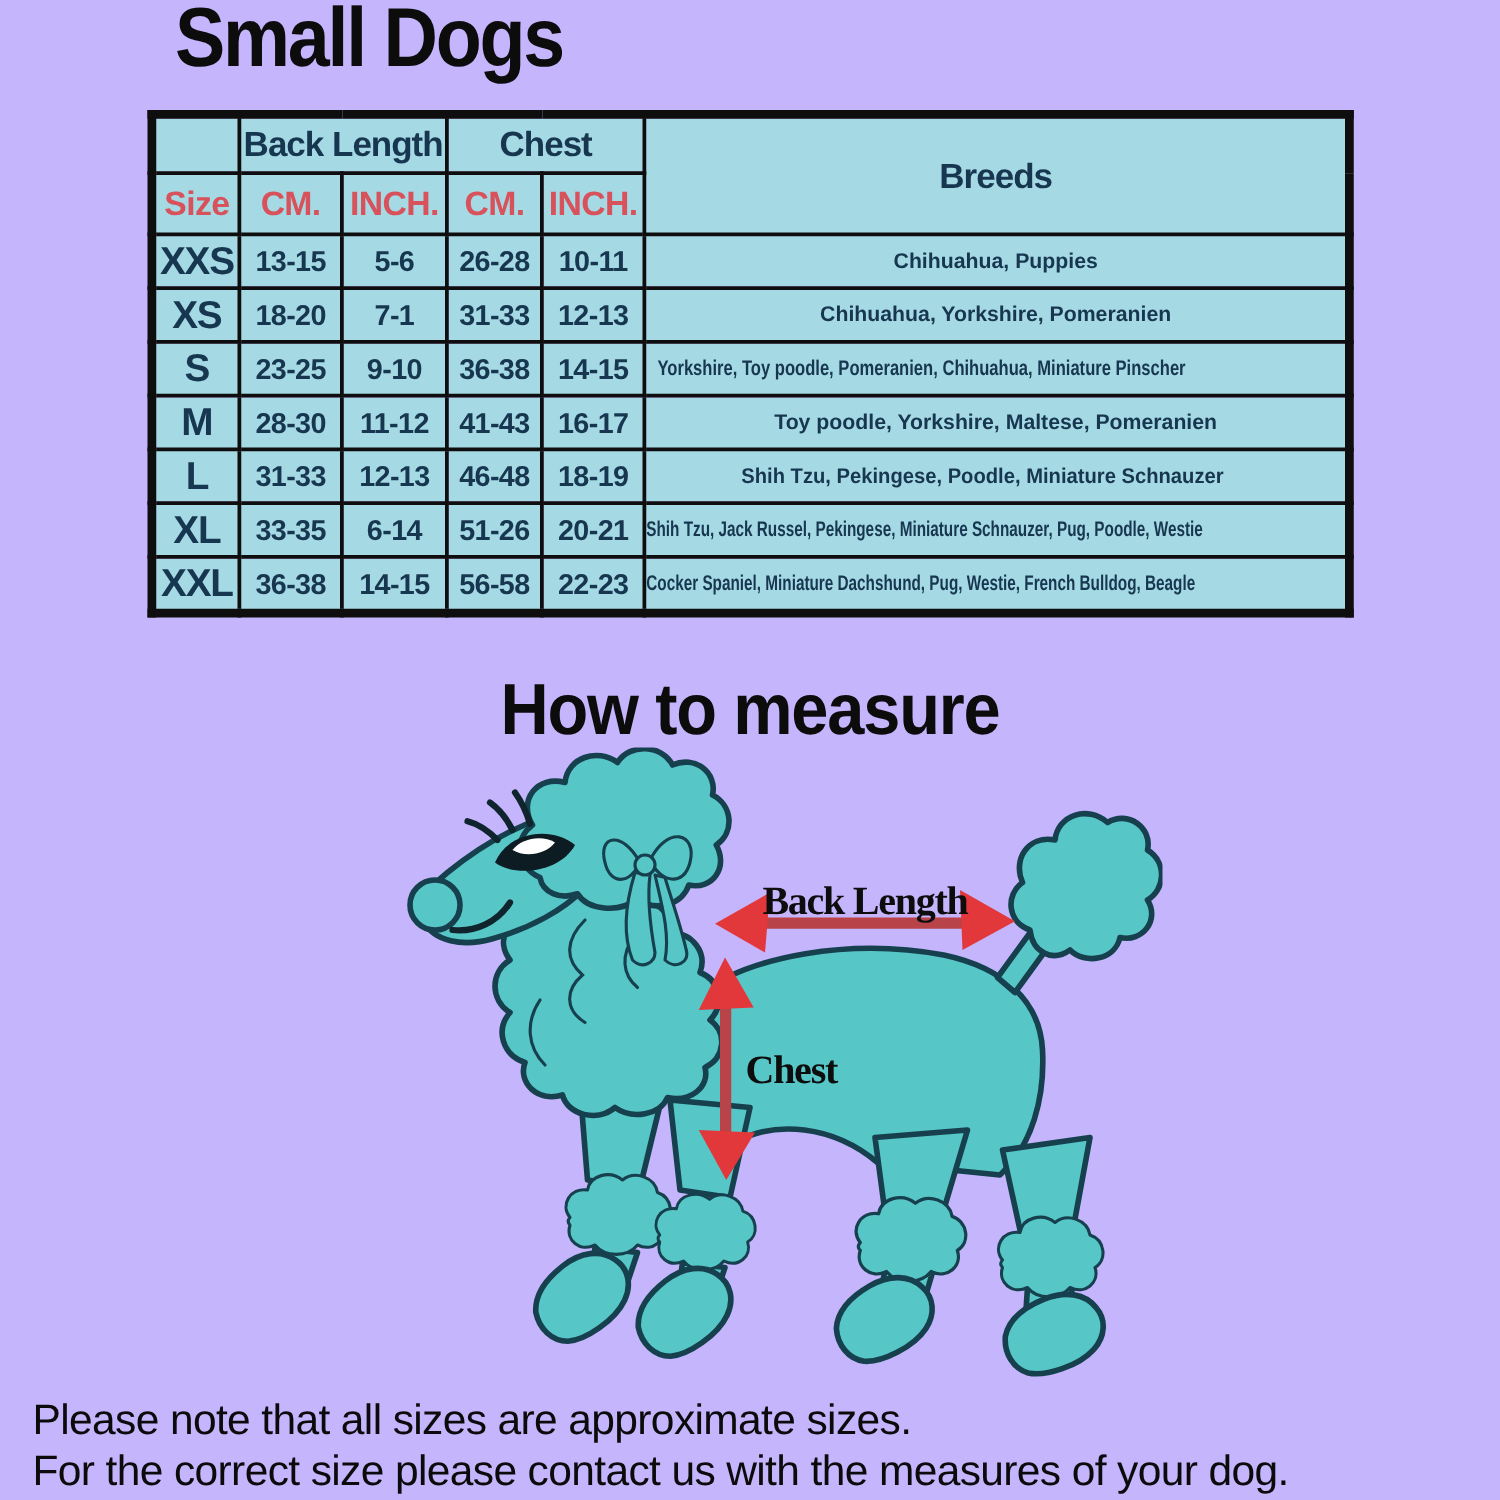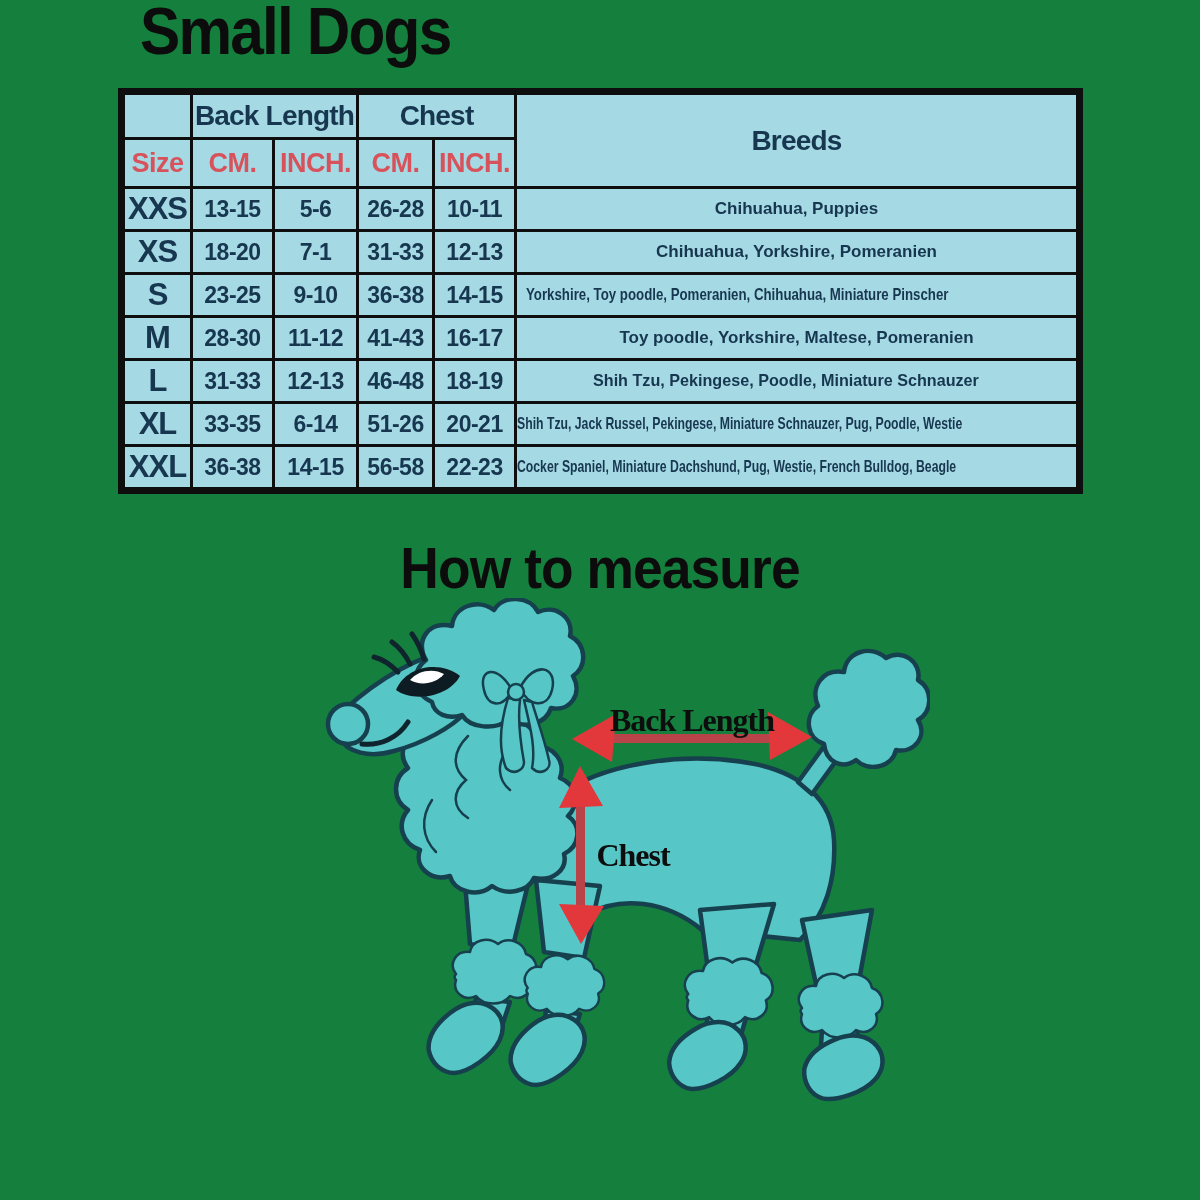--- a/index.html
+++ b/index.html
@@ -1,20 +1,20 @@
 <!DOCTYPE html>
 <html><head>
 <meta charset="utf-8">
 <style>
   html, body { margin: 0; padding: 0; background: #ffffff; }
   .canvas {
     position: relative;
     width: 1200px;
     height: 1200px;
-    background: #15803d;
+    background: #c4b5fd;
     overflow: hidden;
     font-family: "Liberation Sans", sans-serif;
   }
 
   
   .main-title {
     position: absolute;
     left: 140px; top: -8px;
     margin: 0;
     font-size: 67px;
@@ -269,14 +269,18 @@
     <text class="diagram-label" x="692" y="731" text-anchor="middle">Back Length</text>
 
     <g>
       <rect class="arrow-shaft" x="576" y="800" width="9" height="112"></rect>
       <polygon class="arrow-head" points="580,766 559,808 603,806"></polygon>
       <polygon class="arrow-head" points="581,944 559,904 604,906"></polygon>
     </g>
     <text class="diagram-label" x="633" y="866" text-anchor="middle">Chest</text>
   </svg>
 
+  <div class="notes">
+    <div>Please note that all sizes are approximate sizes.</div>
+    <div>For the correct size please contact us with the measures of your dog.</div>
+  </div>
 
 </div>
 
 </body></html>

